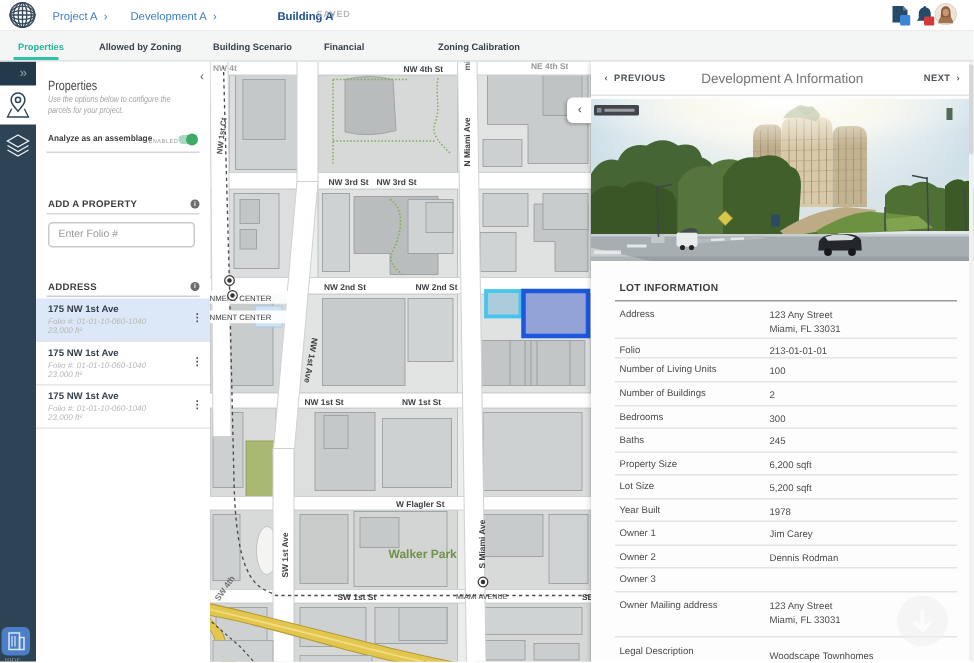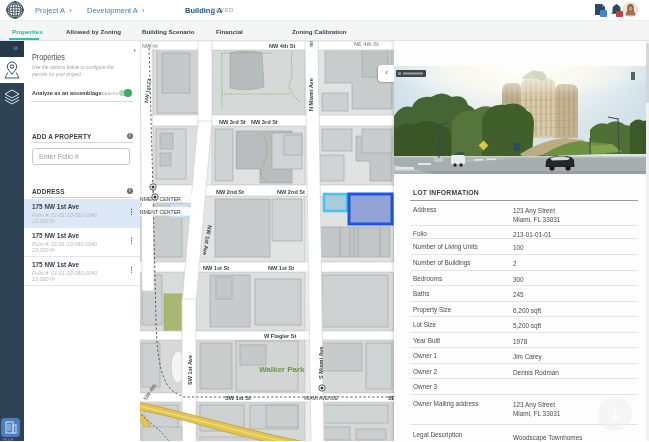--- a/index.html
+++ b/index.html
@@ -341,20 +341,25 @@
       <text x="52" y="344" transform="rotate(-90 52 344)">SW 1st Ave</text>
       <text x="8" y="62" transform="rotate(-83 8 62)" font-size="5.2" fill="#4a4e51">NW 1st Ct</text>
       <text x="68" y="184" transform="rotate(100 68 184)">NW 1st Ave</text>
       <text x="6" y="360" transform="rotate(-55 6 360)" opacity="0.7">SW 4th</text>
     </g>
     <text x="119" y="331" font-size="8" font-weight="bold" fill="#6f9149">Walker Park</text>
   </svg>
   </div>
 
   <div id="panel">
+    <div id="phead">
+      <span class="prev">‹&nbsp; PREVIOUS</span>
+      <span class="title">Development A Information</span>
+      <span class="next">NEXT &nbsp;›</span>
+    </div>
     <div id="collapse">‹</div>
     <div id="photo">
     <svg width="255" height="108" viewBox="0 0 255 108">
       <defs>
         <linearGradient id="sky" x1="0" y1="0" x2="0" y2="1">
           <stop offset="0" stop-color="#bad4e4"></stop>
           <stop offset="0.55" stop-color="#d6e3e8"></stop>
           <stop offset="1" stop-color="#e2e7e6"></stop>
         </linearGradient>
         <radialGradient id="sun" cx="0.5" cy="0.02" r="0.62">

